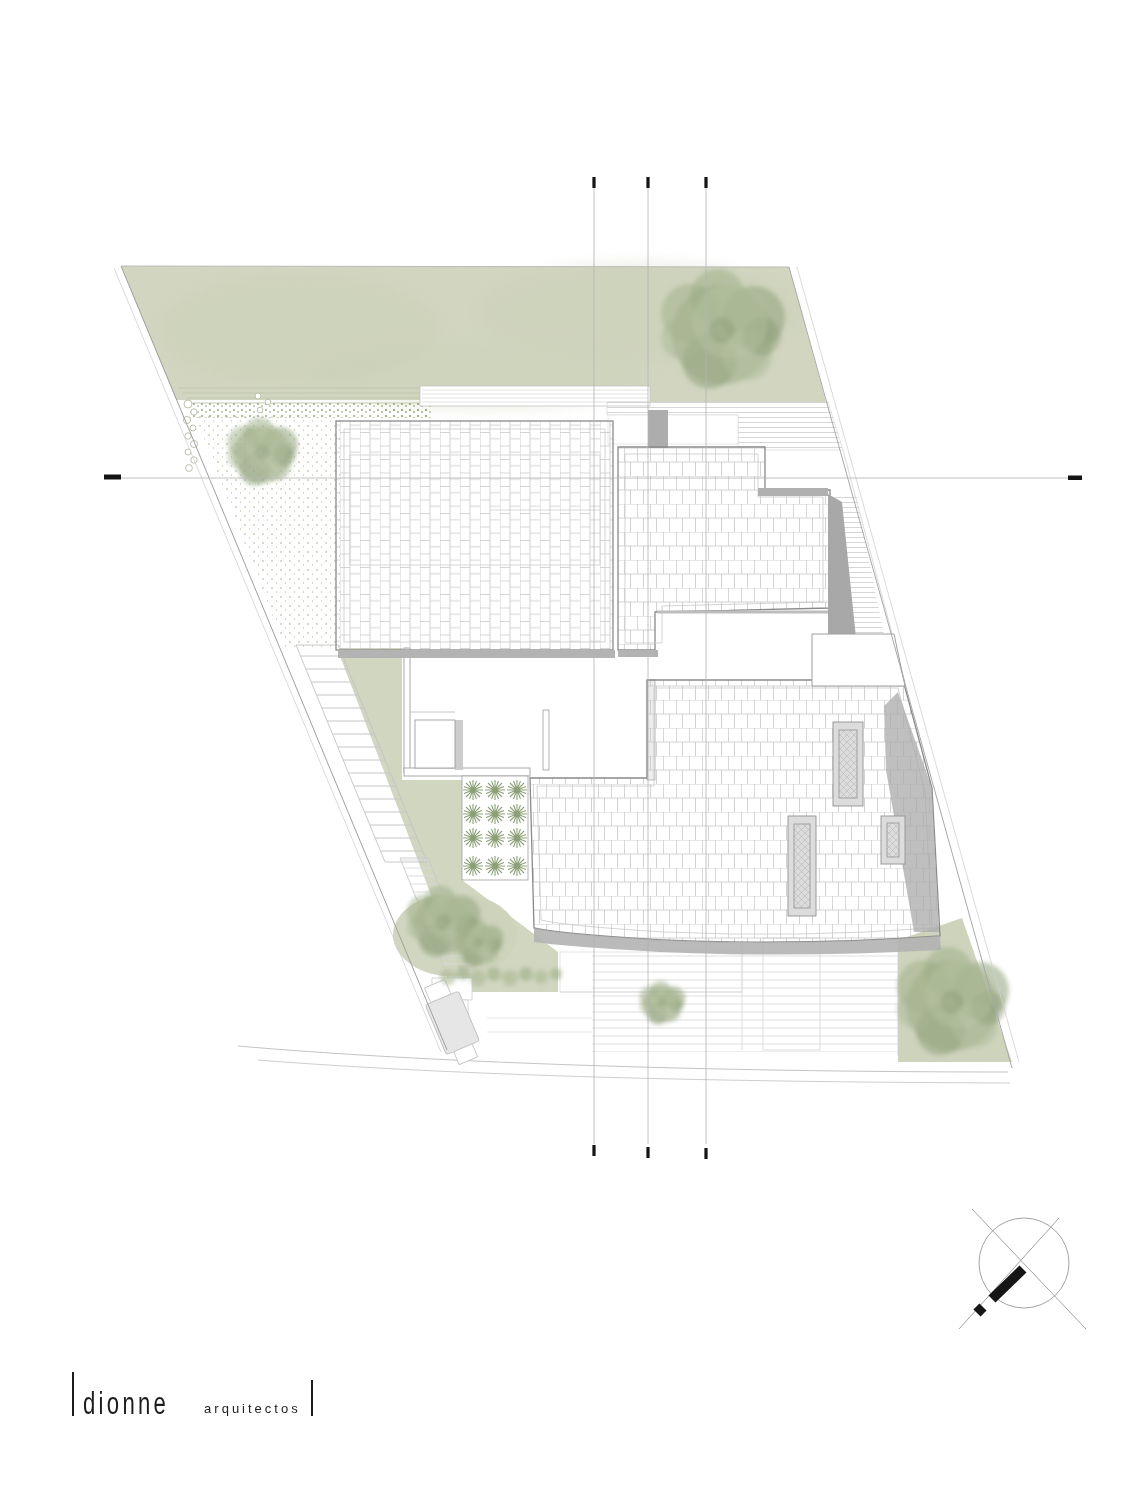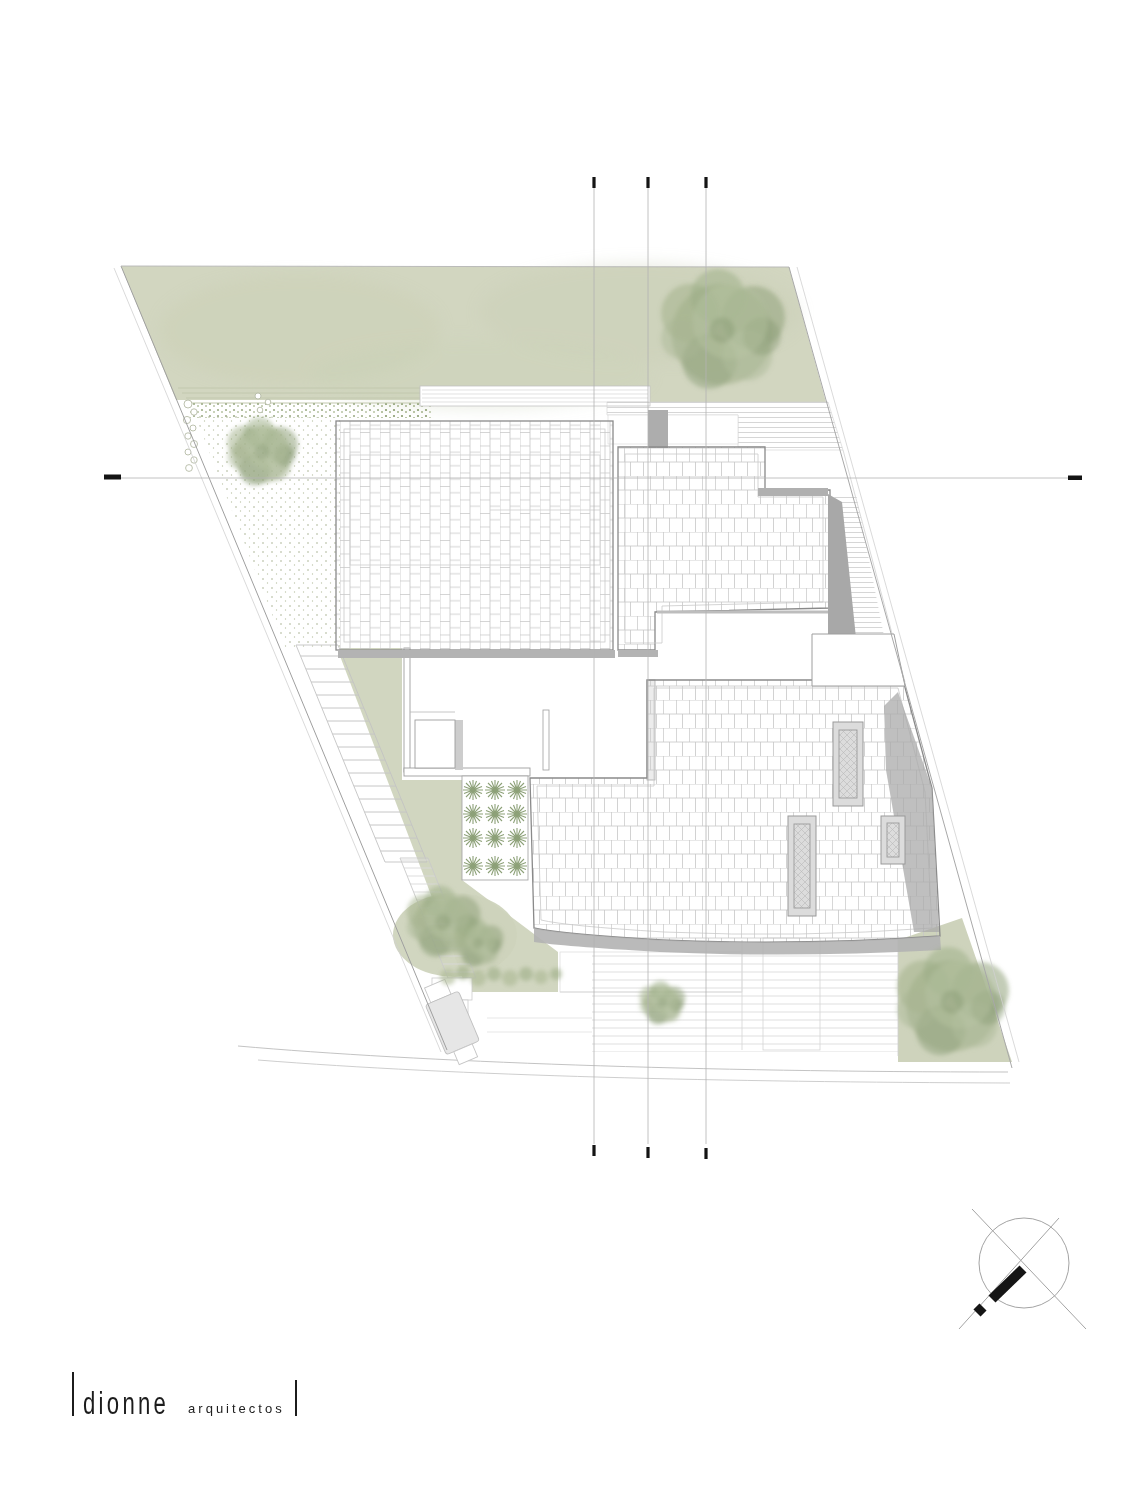--- a/index.html
+++ b/index.html
@@ -16,21 +16,21 @@
   }
   .logo .bar-l{width:2px;height:44px;background:#1c1c1c;margin-right:9px;}
   .logo .bar-r{width:2px;height:36px;background:#1c1c1c;margin-left:10px;}
   .logo .brand{
     font-size:27px;font-weight:400;letter-spacing:4px;line-height:.82;
     transform:scaleX(.82) scaleY(1.18);transform-origin:left bottom;
     white-space:nowrap;
   }
   .logo .descriptor{
     font-size:13px;font-weight:400;letter-spacing:3px;line-height:1;
-    margin-left:0;padding-bottom:1px;white-space:nowrap;color:#202020;
+    margin-left:16px;padding-bottom:1px;white-space:nowrap;color:#202020;
   }
 
   
   .titleblock{
     position:absolute;right:59px;top:1348px;text-align:right;line-height:38px;
   }
   .titleblock .sheet-title{
     font-size:28px;font-weight:400;color:#474747;letter-spacing:.5px;
     transform:scaleX(.85);transform-origin:right center;white-space:nowrap;
   }

